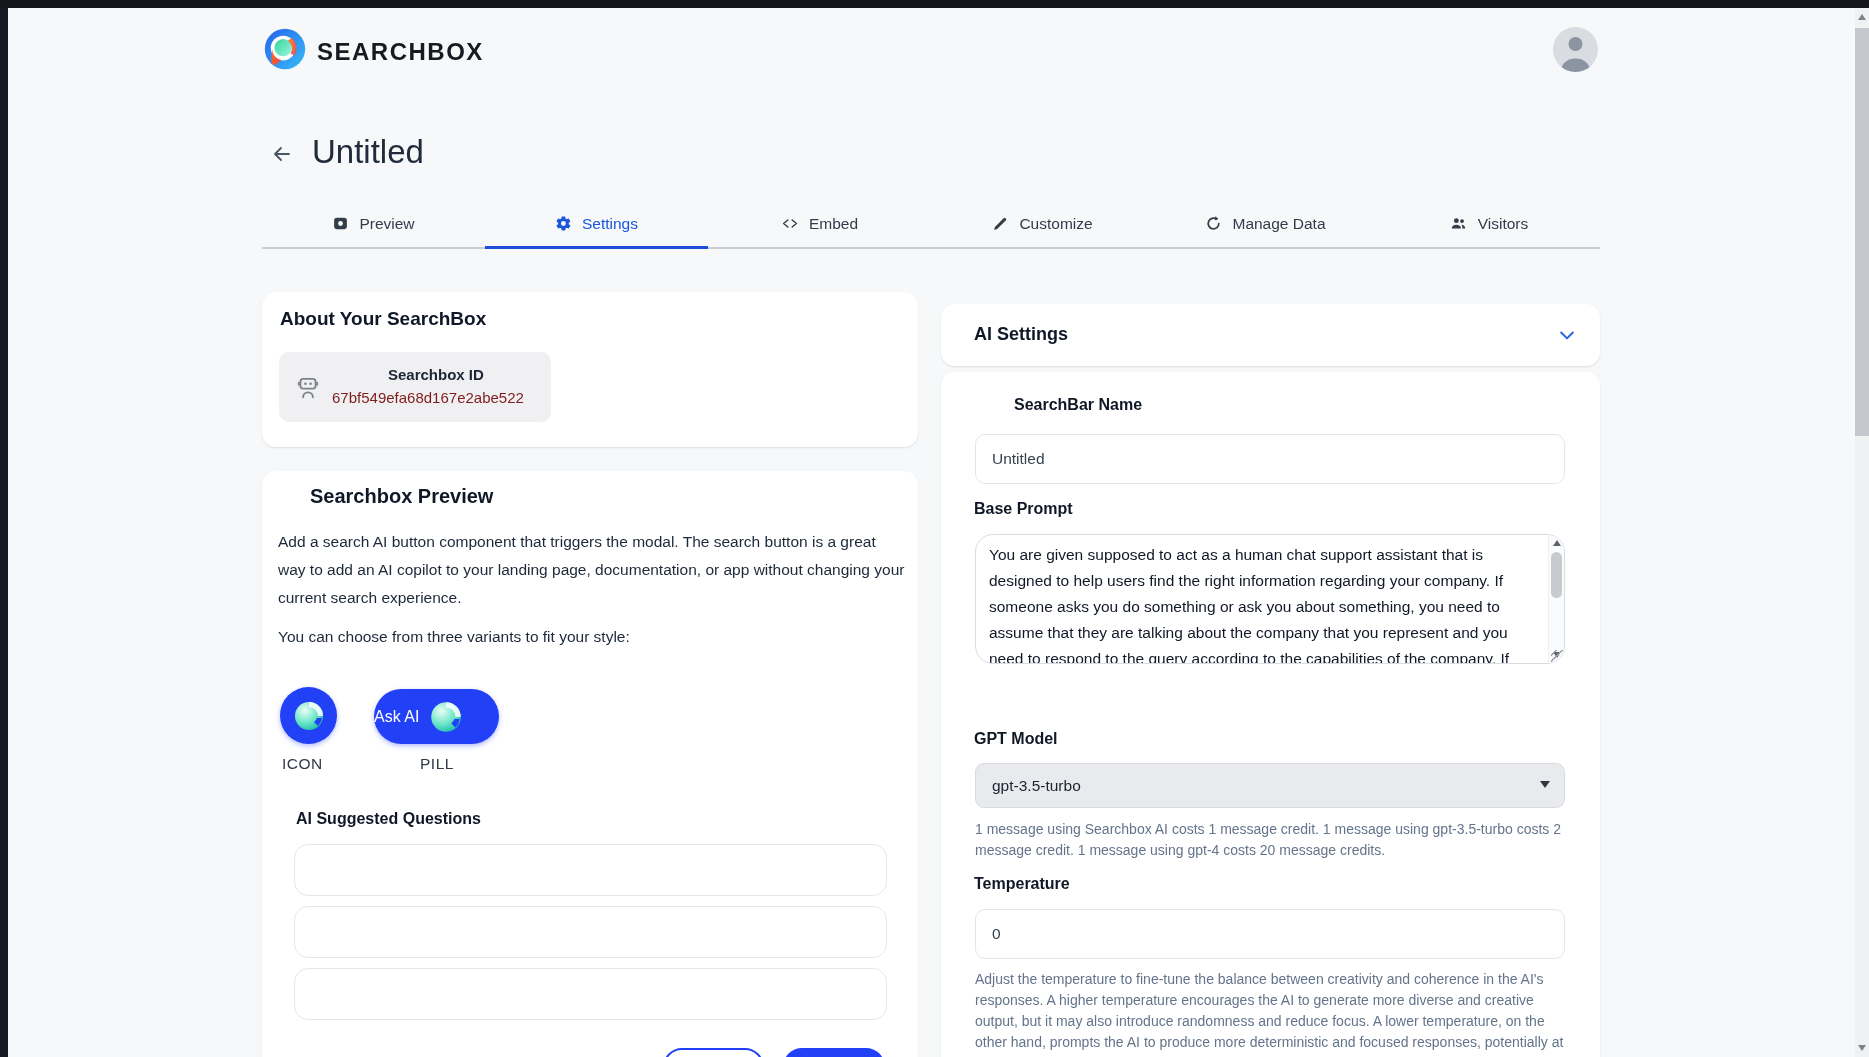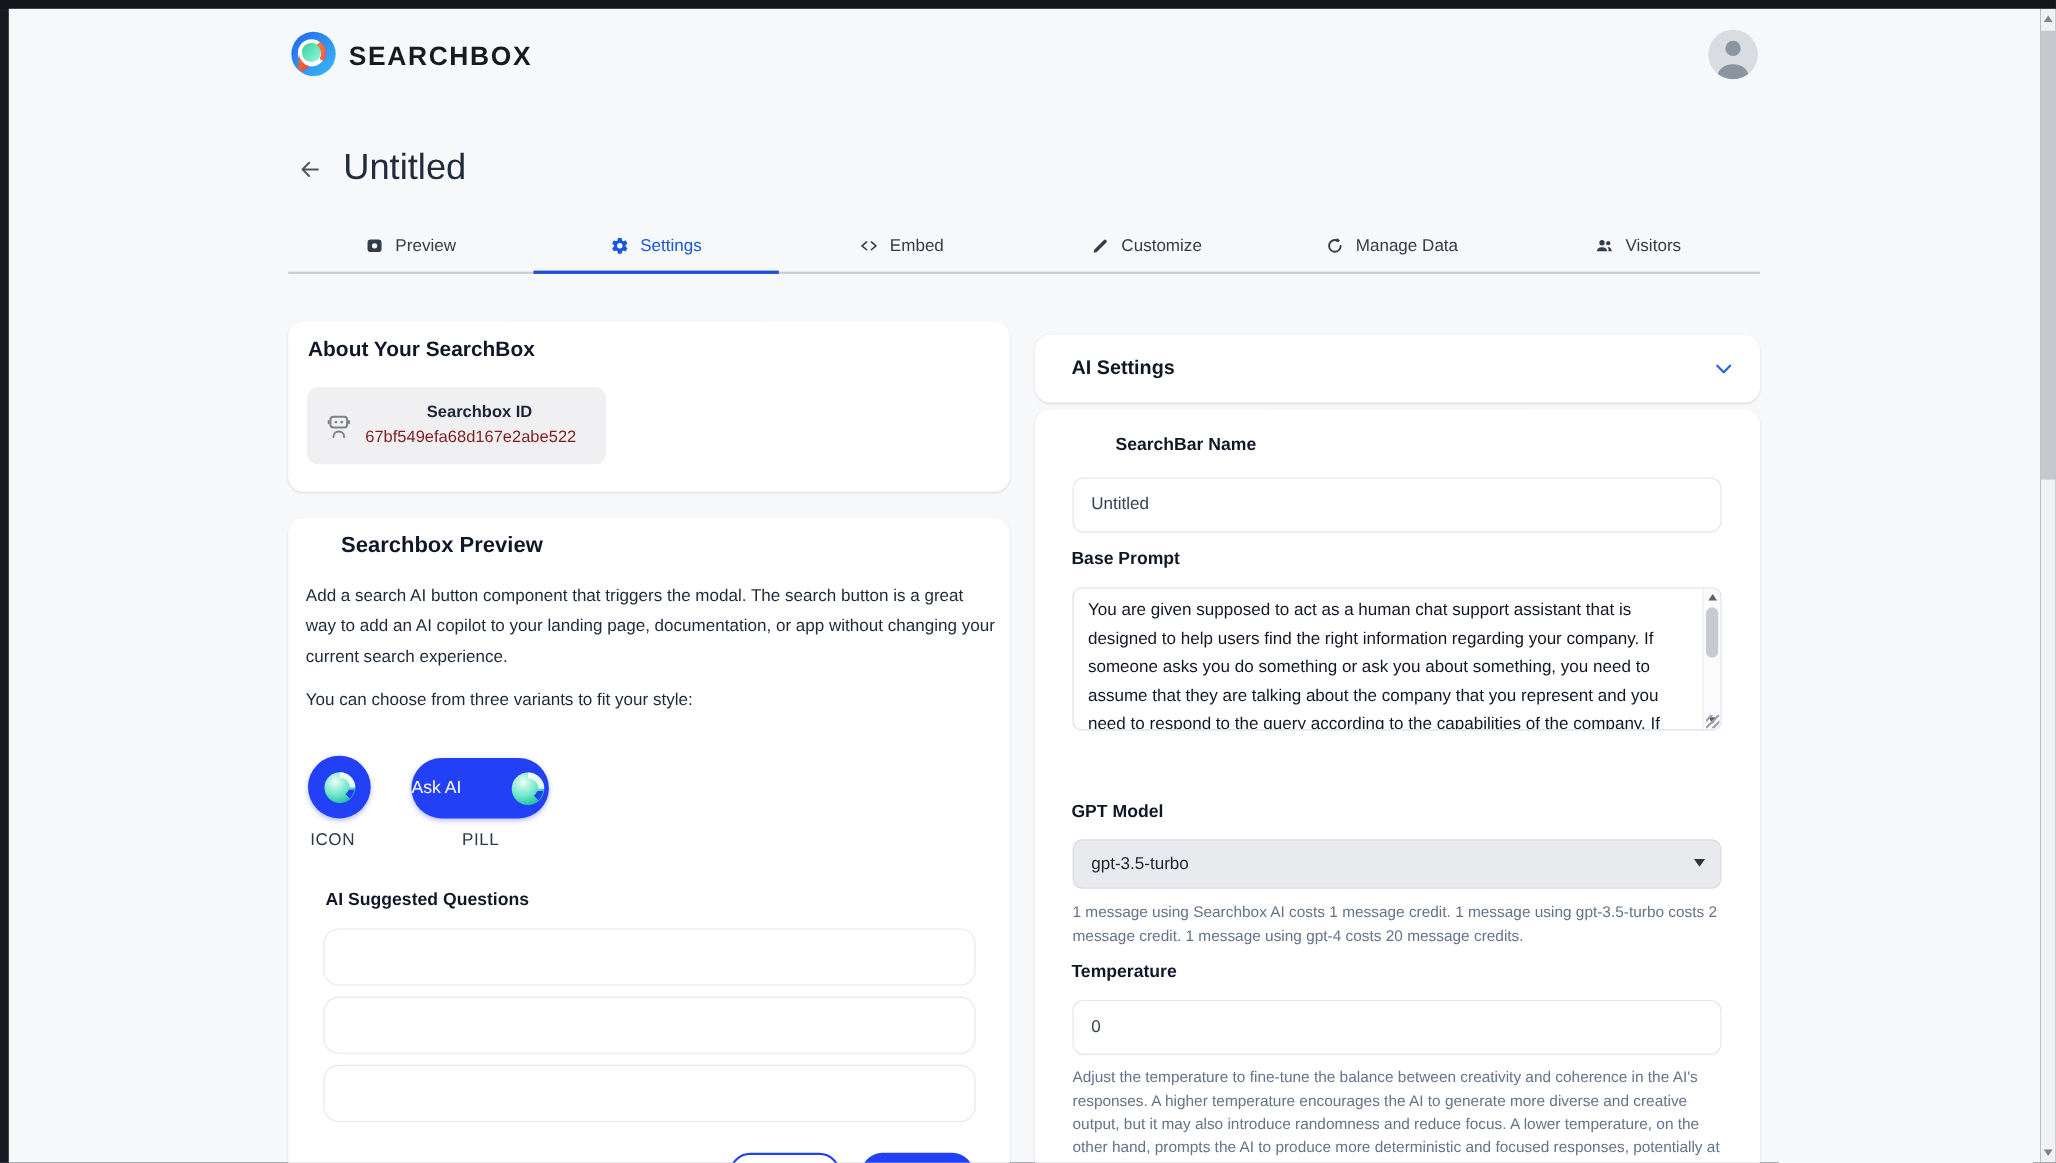--- a/index.html
+++ b/index.html
@@ -47,38 +47,38 @@
   
   .idbox { position:absolute; left:17px; top:60px; width:272px; height:70px; background:#f0f0f2; border-radius:10px; }
   .idbox .robot { position:absolute; left:16px; top:22px; }
   .id-label { position:absolute; left:63px; top:14px; font-size:15px; font-weight:700; color:#1d2433;margin-left:46px; }
   .id-value { position:absolute; left:53px; top:37px; font-size:15px; color:#7f1d1d; }
 
   
   .pv-desc { position:absolute; left:16px; top:57px; width:628px; font-size:15.5px; line-height:28px; color:#1d2939; }
   .pv-hint { position:absolute; left:16px; top:157px; width:628px; font-size:15.5px; color:#1d2939; }
   .variant-icon { position:absolute; left:18px; top:216px; width:57px; height:57px; border-radius:50%; background:#2240f5; display:flex; align-items:center; justify-content:center; cursor:pointer; box-shadow:0 2px 5px rgba(34,64,245,.35); }
-  .variant-pill { position:absolute; left:112px; top:218px; width:125px; height:55px; border-radius:28px; background:#2240f5; display:flex; align-items:center; justify-content:space-between; gap:8px; cursor:pointer; box-shadow:0 2px 5px rgba(34,64,245,.35); }
+  .variant-pill { position:absolute; left:112px; top:218px; width:125px; height:55px; border-radius:28px; background:#2240f5; display:flex; align-items:center; justify-content:flex-start; gap:8px; cursor:pointer; box-shadow:0 2px 5px rgba(34,64,245,.35); }
   .variant-pill .pill-label { color:#ffffff; font-size:16px; }
   .vlabel { position:absolute; top:284px; font-size:15.5px; letter-spacing:.5px; color:#2f3947; }
   .vlabel.icon { left:20px; }
   .vlabel.pill { left:158px; }
   .sq-title { position:absolute; left:34px; top:339px; font-size:16px; font-weight:700; color:#101828; }
   .sq-input { position:absolute; left:32px; width:593px; height:52px; border:1px solid #e3e7ee; border-radius:14px; background:#fff; font-size:15px; color:#1d2939; padding:0 16px; outline:none; }
   .btn-row-secondary { position:absolute; left:401px; top:577px; width:101px; height:40px; border-radius:19px; border:2px solid #2240f5; background:#ffffff; cursor:pointer; }
   .btn-row-primary { position:absolute; left:521px; top:577px; width:102px; height:40px; border-radius:19px; border:none; background:#2240f5; cursor:pointer; }
 
   
   .ai-title { left:33px; top:20px; font-size:18px; }
   .chev { position:absolute; right:23px; top:21px; cursor:pointer; }
   .fld-label { position:absolute; left:33px; font-size:16px; font-weight:700; color:#101828; }
   .fld-input { position:absolute; left:34px; width:590px; height:50px; border:1px solid #e2e6ec; border-radius:10px; background:#fff; font-size:15.5px; color:#374151; padding:0 16px; outline:none; }
   .helper { position:absolute; left:34px; width:592px; font-size:14px; line-height:21px; color:#64748b; }
 
-  .textarea-wrap { position:absolute; left:34px; top:162px; width:590px; height:130px; border:1px solid #d9dde3; border-radius:8px; background:#fff; overflow:hidden; }
+  .textarea-wrap { position:absolute; left:34px; top:162px; width:590px; height:130px; border:1px solid #d9dde3; border-radius:18px; background:#fff; overflow:hidden; }
   .textarea-text { position:absolute; left:0; top:0; right:16px; bottom:0; padding:7px 6px 0 13px; font-size:15.5px; line-height:26px; color:#111827; overflow:hidden; }
   .ta-scroll { position:absolute; right:0; top:0; width:16px; bottom:0; background:#fafbfc; border-left:1px solid #eceef1; }
   .ta-scroll .t-up, .ta-scroll .t-dn { position:absolute; left:4px; width:0; height:0; border-left:4px solid transparent; border-right:4px solid transparent; }
   .ta-scroll .t-up { top:5px; border-bottom:6px solid #5b616a; }
   .ta-scroll .t-dn { bottom:5px; border-top:6px solid #5b616a; }
   .ta-scroll .t-thumb { position:absolute; left:2px; top:17px; width:11px; height:46px; background:#c7cacf; border-radius:6px; }
   .resize-corner { position:absolute; right:1px; bottom:1px; width:12px; height:12px;
       background:repeating-linear-gradient(135deg, transparent 0 3px, #9aa1aa 3px 4.5px); cursor:nwse-resize; }
 
   .select { position:absolute; left:34px; top:391px; width:590px; height:45px; background:#e9eaee; border:1px solid #d8dade; border-radius:9px; display:flex; align-items:center; padding:0 16px; font-size:15.5px; color:#1b2430; cursor:pointer; }

